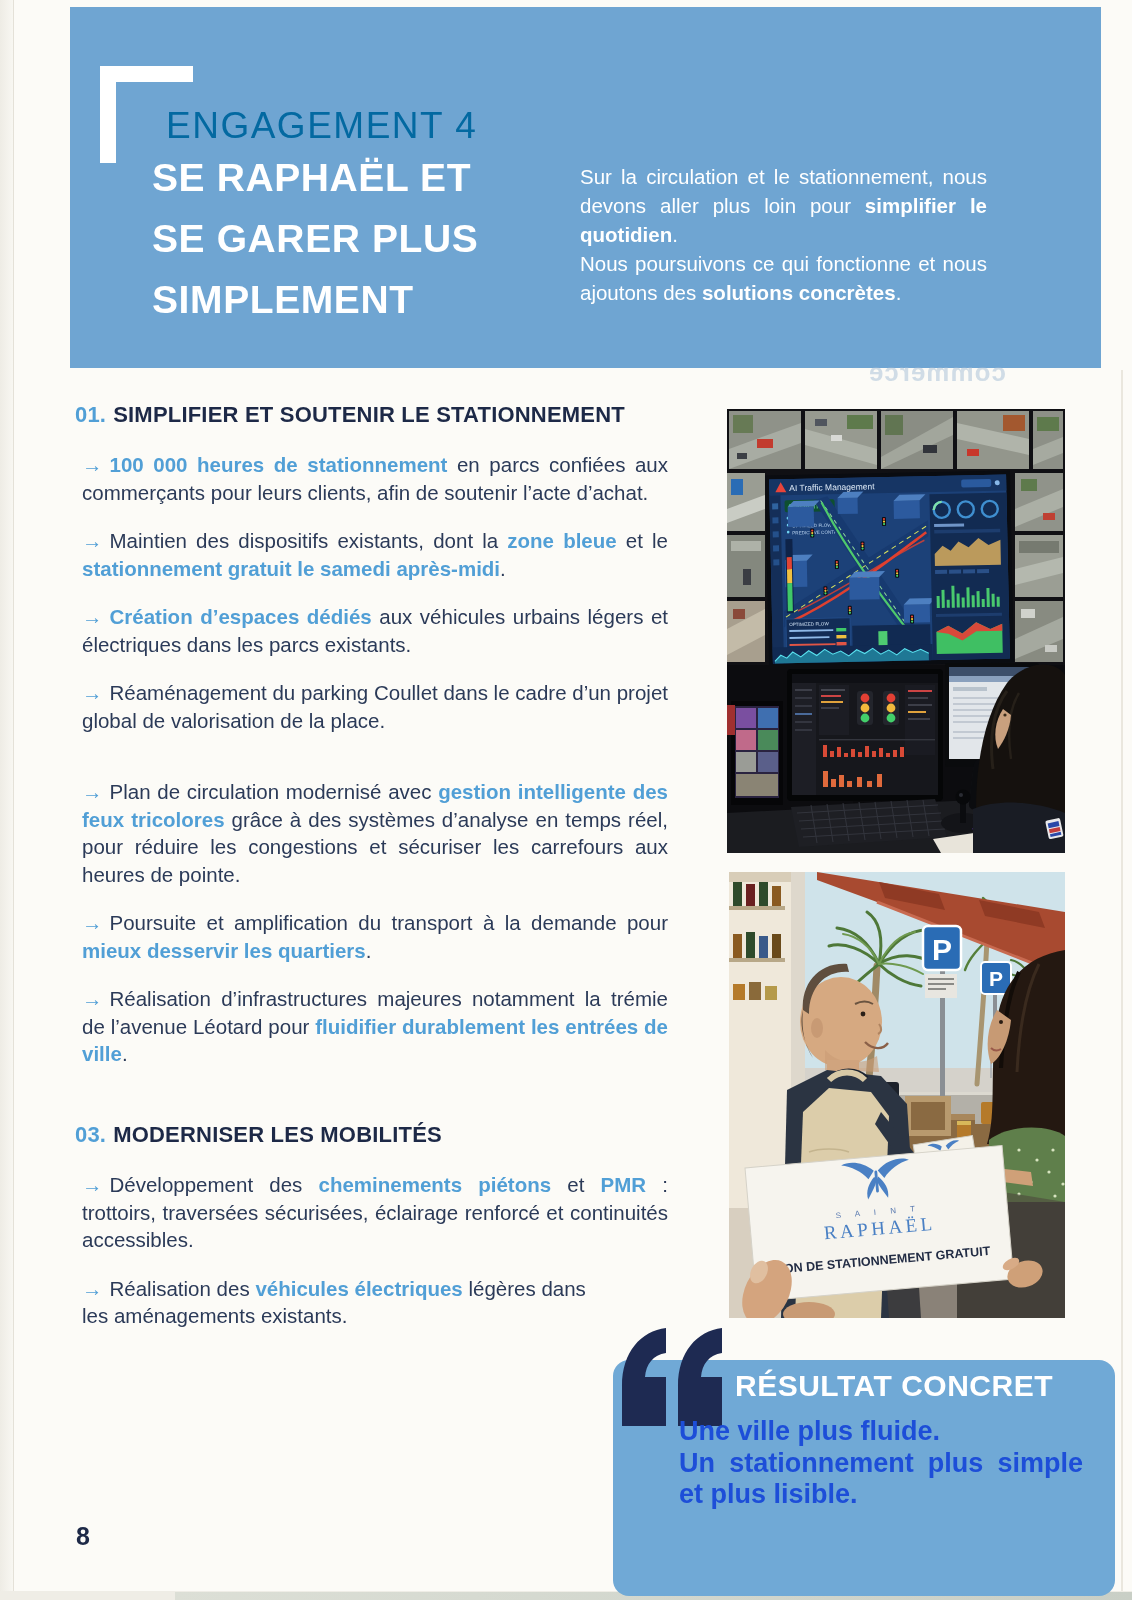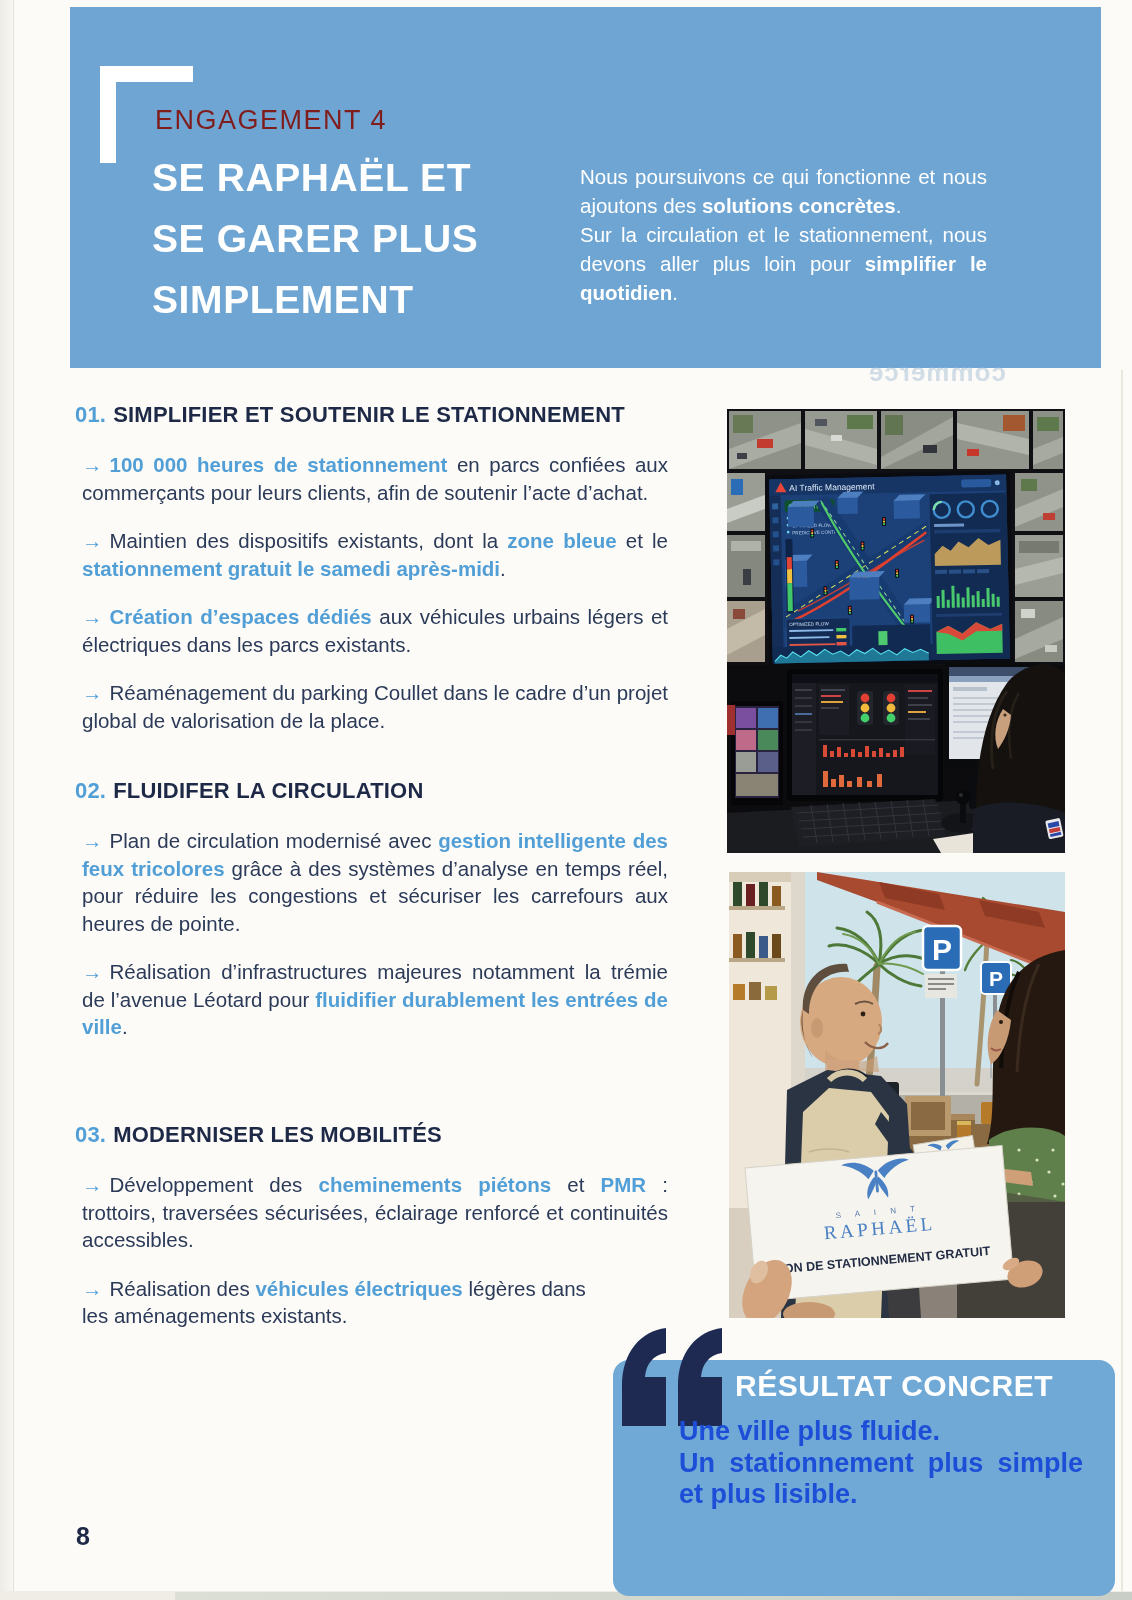--- a/index.html
+++ b/index.html
@@ -16,21 +16,21 @@
     background:linear-gradient(to right,#eeece5,#f8f7f2);border-right:1px solid #e4e1d8;}
   .edge-right{left:1121px;top:370px;width:2px;height:1222px;background:#eae7de;}
   .edge-bottom-light{left:0;top:1591px;width:1132px;height:9px;background:#efede6;}
   .edge-bottom{left:175px;top:1592px;width:957px;height:8px;
     background:linear-gradient(to right,#dcdfd6,#c9cfc6);}
 
   
   .header-block{left:70px;top:7px;width:1031px;height:361px;background:#6fa5d2;}
   .corner-h{left:100px;top:66px;width:93px;height:16px;background:#ffffff;}
   .corner-v{left:100px;top:66px;width:16px;height:97px;background:#ffffff;}
-  .kicker{left:155px;top:105px;font-size:27px;color:#7f1d1d;letter-spacing:1.5px;font-weight:400;}
+  .kicker{left:166px;top:105px;font-size:37px;color:#0369a1;letter-spacing:1.5px;font-weight:400;}
   .headline{left:152px;top:147px;color:#fff;font-weight:bold;font-size:39px;line-height:61px;letter-spacing:0.6px;}
   .intro{left:580px;top:162px;width:407px;color:#fff;font-size:20.5px;line-height:29px;text-align:justify;}
   .intro p{margin:0;}
   .intro .b{font-weight:bold;}
 
   
   .ghost{left:846px;top:357px;width:160px;font-size:26px;font-weight:bold;
     color:#9db8d2;opacity:.45;transform:scaleX(-1);letter-spacing:1px;}
 
   
@@ -71,37 +71,37 @@
 <div class="abs header-block"></div>
 <div class="abs corner-h"></div>
 <div class="abs corner-v"></div>
 <div class="abs kicker">ENGAGEMENT 4</div>
 <div class="abs headline">
   <div>SE RAPHAËL ET</div>
   <div>SE GARER PLUS</div>
   <div>SIMPLEMENT</div>
 </div>
 <div class="abs intro">
+  <p><span>Sur la circulation et le stationnement, nous devons aller plus loin pour </span><span class="b">simplifier le quotidien</span><span>.</span></p>
   <p><span>Nous poursuivons ce qui fonctionne et nous ajoutons des </span><span class="b">solutions concrètes</span><span>.</span></p>
-  <p><span>Sur la circulation et le stationnement, nous devons aller plus loin pour </span><span class="b">simplifier le quotidien</span><span>.</span></p>
 </div>
 
 <div class="abs ghost">commerce</div>
 
 <div class="abs section" id="section-01">
   <h2 class="sec-title"><span class="sec-num">01.</span><span>SIMPLIFIER ET SOUTENIR LE STATIONNEMENT</span></h2>
   <p class="bullet"><span class="arrow">→</span><span class="acc">100 000 heures de stationnement</span><span> en parcs confiées aux commerçants pour leurs clients, afin de soutenir l’acte d’achat.</span></p>
   <p class="bullet"><span class="arrow">→</span><span>Maintien des dispositifs existants, dont la </span><span class="acc">zone bleue</span><span> et le </span><span class="acc">stationnement gratuit le samedi après-midi</span><span>.</span></p>
   <p class="bullet"><span class="arrow">→</span><span class="acc">Création d’espaces dédiés</span><span> aux véhicules urbains légers et électriques dans les parcs existants.</span></p>
   <p class="bullet"><span class="arrow">→</span><span>Réaménagement du parking Coullet dans le cadre d’un projet global de valorisation de la place.</span></p>
 </div>
 
 <div class="abs section" id="section-02">
-  <h2 class="sec-title"><span class="sec-num">02.</span><span>FLUIDIFER LA CIRCULATION</span></h2>
   <p class="bullet"><span class="arrow">→</span><span>Plan de circulation modernisé avec </span><span class="acc">gestion intelligente des feux tricolores</span><span> grâce à des systèmes d’analyse en temps réel, pour réduire les congestions et sécuriser les carrefours aux heures de pointe.</span></p>
+  <p class="bullet"><span class="arrow">→</span><span>Poursuite et amplification du transport à la demande pour </span><span class="acc">mieux desservir les quartiers</span><span>.</span></p>
   <p class="bullet"><span class="arrow">→</span><span>Réalisation d’infrastructures majeures notamment la trémie de l’avenue Léotard pour </span><span class="acc">fluidifier durablement les entrées de ville</span><span>.</span></p>
 </div>
 
 <div class="abs section" id="section-03">
   <h2 class="sec-title"><span class="sec-num">03.</span><span>MODERNISER LES MOBILITÉS</span></h2>
   <p class="bullet"><span class="arrow">→</span><span>Développement des </span><span class="acc">cheminements piétons</span><span> et </span><span class="acc">PMR</span><span> : trottoirs, traversées sécurisées, éclairage renforcé et continuités accessibles.</span></p>
   <p class="bullet narrow"><span class="arrow">→</span><span>Réalisation des </span><span class="acc">véhicules électriques</span><span> légères dans les aménagements existants.</span></p>
 </div>
 
 <div class="abs photo" id="photo-1">

